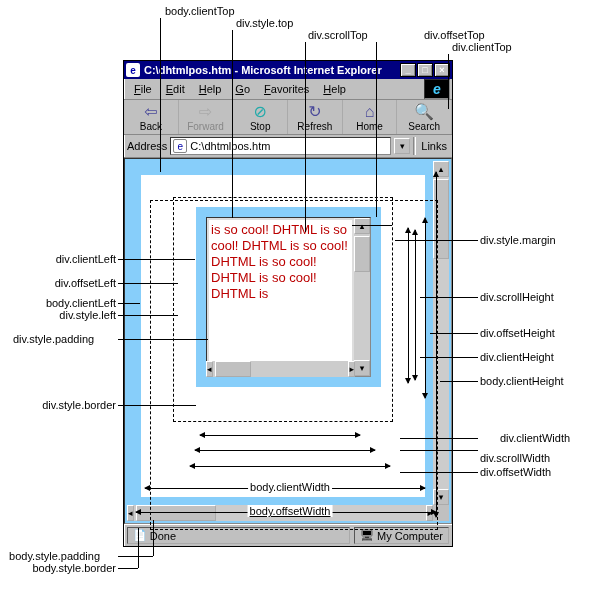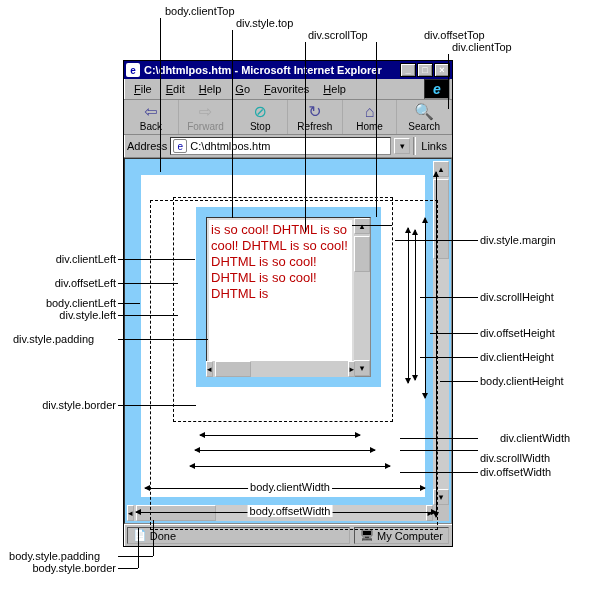--- a/index.html
+++ b/index.html
@@ -392,21 +392,21 @@
 <div class="leader leader-h" style="left:400px; top:472px; width:78px;"></div>
 
 <div class="dim-line dim-h" style="left:200px; top:435px; width:160px;"></div>
 <div class="dim-line dim-h" style="left:195px; top:450px; width:180px;"></div>
 <div class="dim-line dim-h" style="left:190px; top:466px; width:200px;"></div>
 
 <div class="dim-line dim-h" style="left:145px; top:488px; width:280px;"></div>
 <div class="dim-text" style="left:290px; top:481px;">body.clientWidth</div>
 
 <div class="dim-line dim-h" style="left:136px; top:512px; width:300px;"></div>
-<div class="dim-text" style="left:290px; top:505px;">body.offsetWidth</div>
+<div class="dim-text" style="left:290px; top:505px;text-decoration:underline;">body.offsetWidth</div>
 
 <div class="dim-line dim-v" style="left:415px; top:230px; height:150px;"></div>
 <div class="dim-line dim-v" style="left:425px; top:218px; height:180px;"></div>
 <div class="dim-line dim-v" style="left:408px; top:228px; height:155px;"></div>
 <div class="dim-line dim-v" style="left:436px; top:172px; height:345px;"></div>
 
 <div class="label" style="left:0px; top:550px; text-align:right; width:100px;">body.style.padding</div>
 <div class="leader leader-h" style="left:118px; top:556px; width:35px;"></div>
 <div class="leader leader-v" style="left:153px; top:520px; height:36px;"></div>
 

